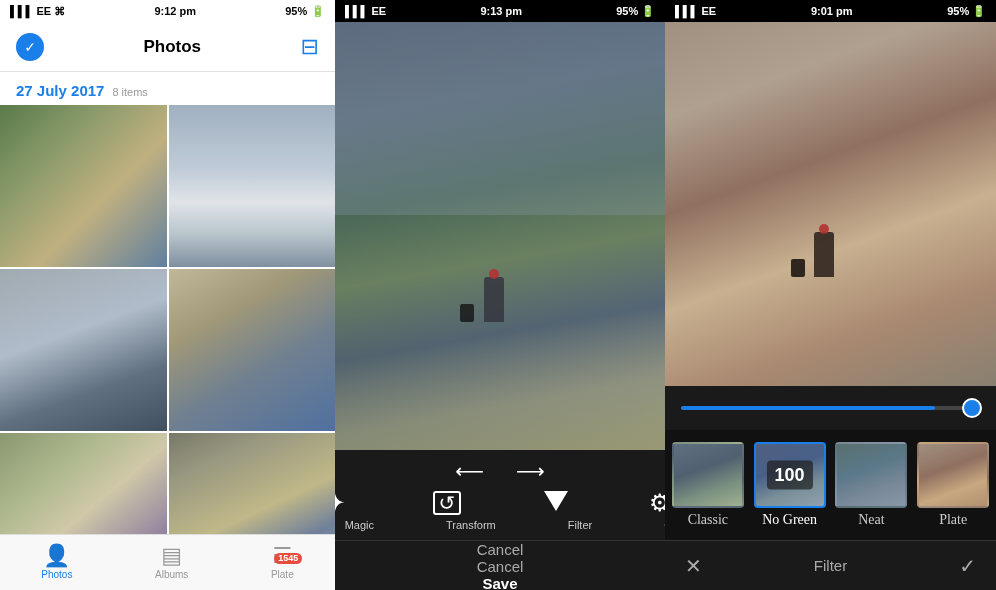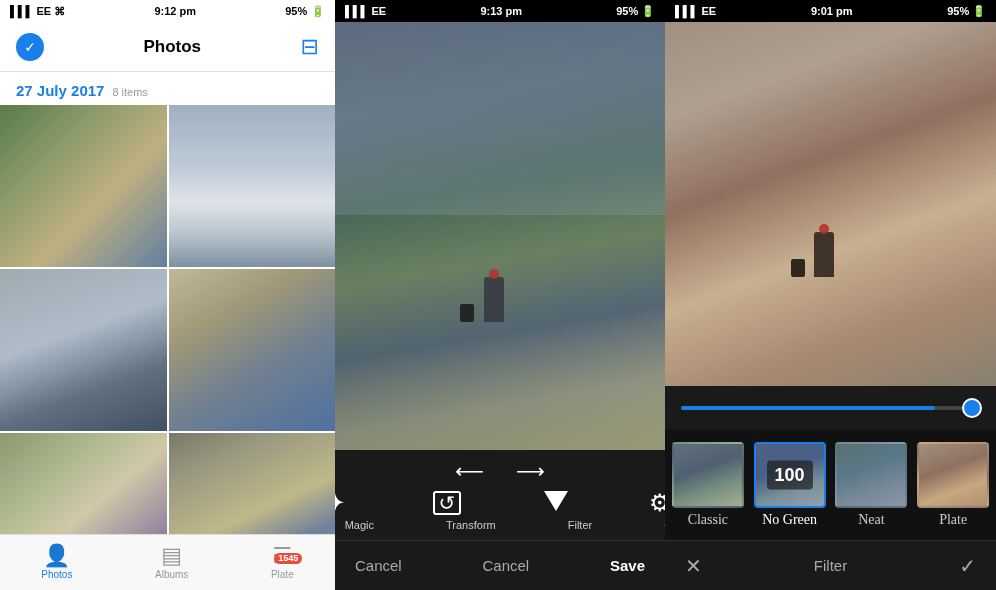--- a/index.html
+++ b/index.html
@@ -210,20 +210,21 @@
     .tool-label { font-size: 11px; color: #ccc; margin-left: 48px; }
 
     .editor-bottom-bar {
       height: 50px;
       background: #1a1a1a;
       display: flex;
       align-items: center;
       justify-content: space-between;
       padding: 0 20px;
       border-top: 1px solid #333;
+      flex-direction: column;
     }
     .editor-cancel { color: #aaa; font-size: 15px; }
     .editor-title { color: #aaa; font-size: 15px; }
     .editor-save { color: #fff; font-size: 15px; font-weight: 600; }
 
     
     .panel-filter {
       width: 331px;
       height: 590px;
       background: #000;

